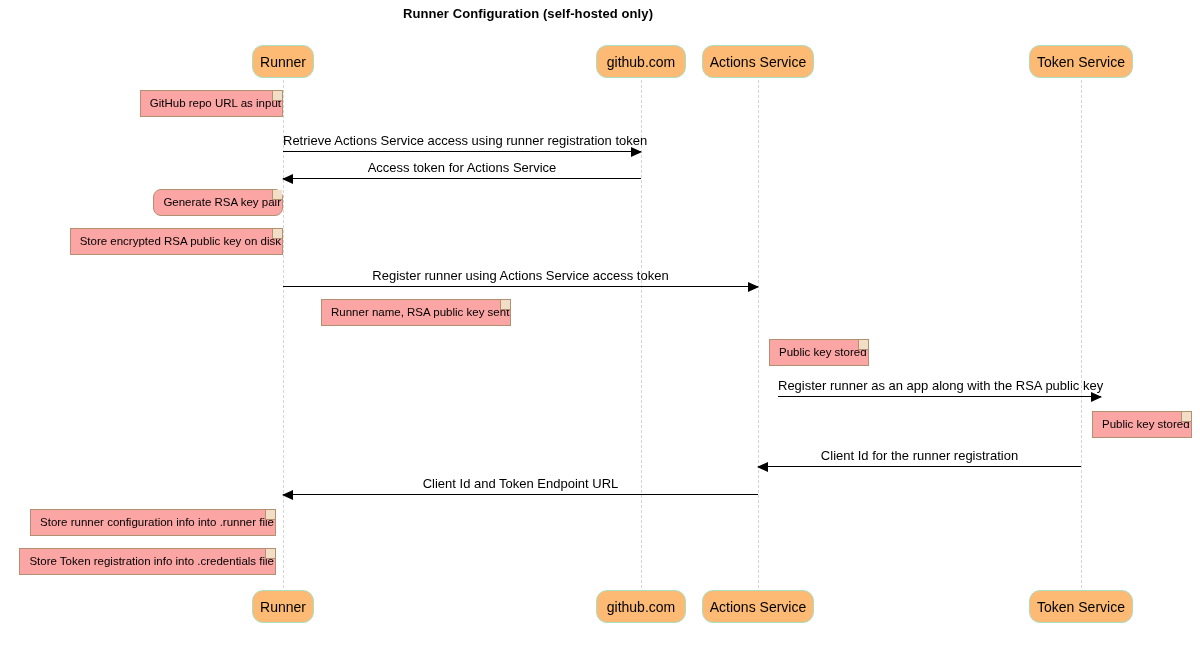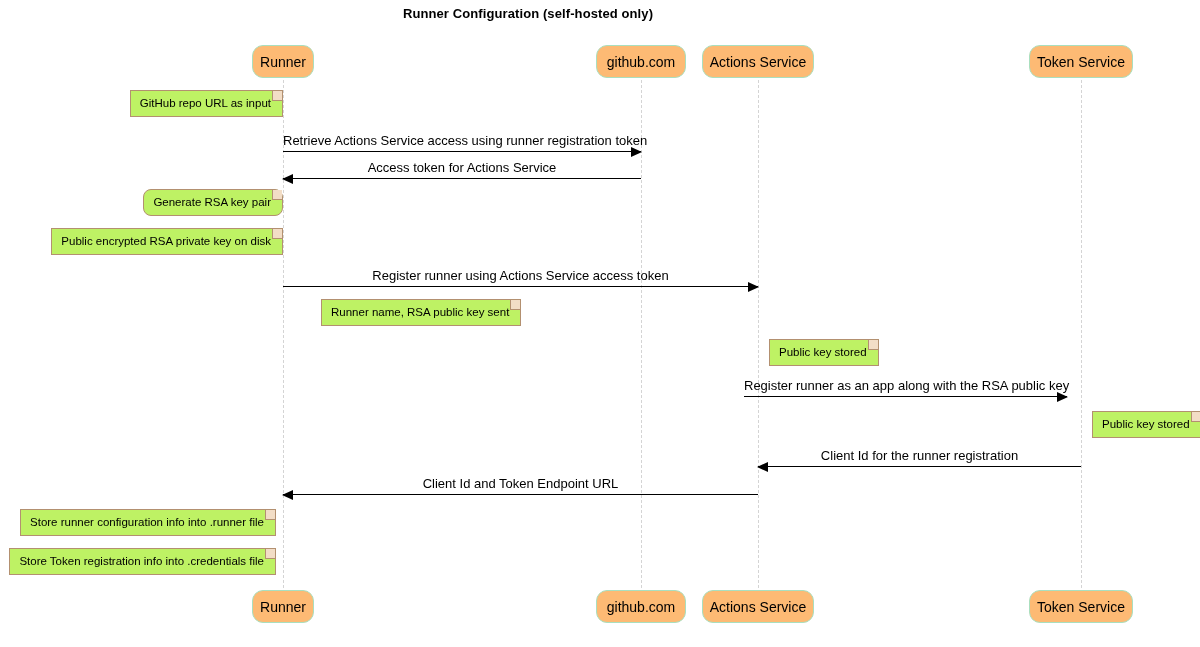--- a/index.html
+++ b/index.html
@@ -40,26 +40,26 @@
     height: 33px;
     line-height: 33px;
     text-align: center;
     font-size: 14px;
     color: #000000;
     white-space: nowrap;
     box-sizing: border-box;
   }
   .note {
     position: absolute;
-    background: #bef264;
+    background: #fca5a5;
     border: 1px solid #b39070;
     box-sizing: border-box;
     font-size: 11.5px;
     color: #000000;
-    padding: 6px 11px 6px 9px;
+    padding: 6px 1px 6px 9px;
     white-space: nowrap;
     line-height: 13px;
   }
   .note-fold {
     position: absolute;
     top: 0;
     right: 0;
     width: 9px;
     height: 9px;
     background: #f2ddc6;
@@ -117,37 +117,37 @@
         <div class="msg-label">Retrieve Actions Service access using runner registration token</div>
       </div>
       <div class="msg" style="left: 283px; top: 178px; width: 358px;">
         <div class="arrowhead left"></div>
         <div class="msg-label">Access token for Actions Service</div>
       </div>
       <div class="msg" style="left: 283px; top: 286px; width: 475px;">
         <div class="arrowhead right"></div>
         <div class="msg-label">Register runner using Actions Service access token</div>
       </div>
-      <div class="msg" style="left: 744px; top: 396px; width: 323px;">
+      <div class="msg" style="left: 778px; top: 396px; width: 323px;">
         <div class="arrowhead right"></div>
         <div class="msg-label">Register runner as an app along with the RSA public key</div>
       </div>
       <div class="msg" style="left: 758px; top: 466px; width: 323px;">
         <div class="arrowhead left"></div>
         <div class="msg-label">Client Id for the runner registration</div>
       </div>
       <div class="msg" style="left: 283px; top: 494px; width: 475px;">
         <div class="arrowhead left"></div>
         <div class="msg-label">Client Id and Token Endpoint URL</div>
       </div>
     </div>
   <div id="notes-layer">
       <div class="note" style="top: 90px; right: 917px;"><span>GitHub repo URL as input</span><div class="note-fold"></div></div>
       <div class="note" style="top: 189px; right: 917px; border-radius: 8px;"><span>Generate RSA key pair</span><div class="note-fold"></div></div>
-      <div class="note" style="top: 228px; right: 917px;"><span>Public encrypted RSA private key on disk</span><div class="note-fold"></div></div>
+      <div class="note" style="top: 228px; right: 917px;"><span>Store encrypted RSA public key on disk</span><div class="note-fold"></div></div>
       <div class="note" style="top: 299px; left: 301px; margin-left: 20px;"><span>Runner name, RSA public key sent</span><div class="note-fold"></div></div>
       <div class="note" style="top: 339px; left: 769px;"><span>Public key stored</span><div class="note-fold"></div></div>
       <div class="note" style="top: 411px; left: 1092px;"><span>Public key stored</span><div class="note-fold"></div></div>
       <div class="note" style="top: 509px; right: 924px;"><span>Store runner configuration info into .runner file</span><div class="note-fold"></div></div>
       <div class="note" style="top: 548px; right: 924px;"><span>Store Token registration info into .credentials file</span><div class="note-fold"></div></div>
     </div>
   <div id="participants-layer">
       <div class="participant" style="left: 252px; top: 45px; width: 62px;">Runner</div>
       <div class="participant" style="left: 252px; top: 590px; width: 62px;">Runner</div>
       <div class="participant" style="left: 596px; top: 45px; width: 90px;">github.com</div>

